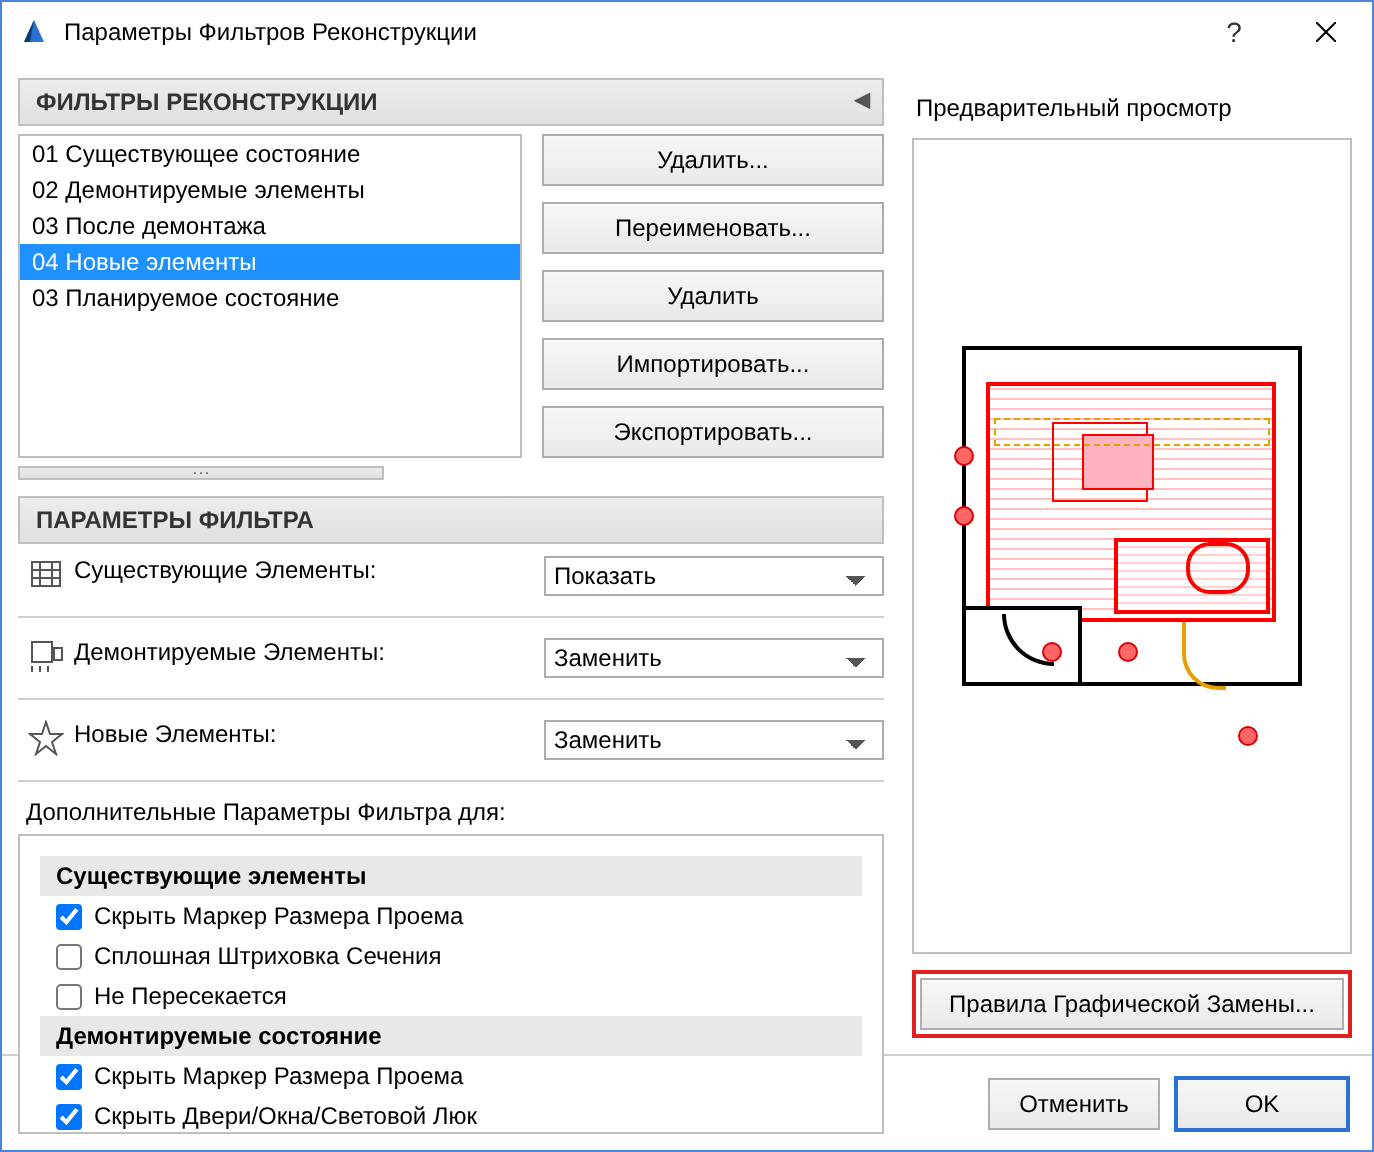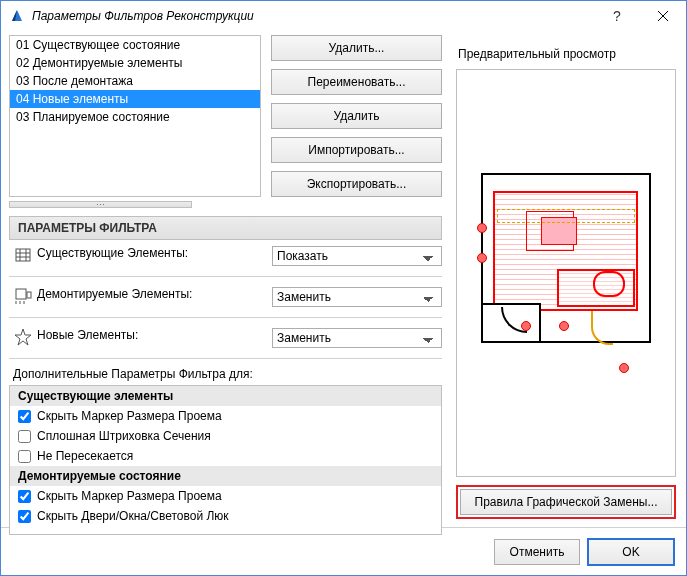--- a/index.html
+++ b/index.html
@@ -1,20 +1,20 @@
 <!DOCTYPE html>
 <html><head>
 <meta charset="utf-8">
 <style>
   * { box-sizing: border-box; margin: 0; padding: 0; font-family: "Segoe UI", Tahoma, sans-serif; font-size: 12px; }
   body { width: 687px; height: 576px; background: #fff; border: 1px solid #4a86d8; overflow: hidden; }
   .titlebar { height: 30px; display: flex; align-items: center; padding-left: 8px; background: #fff; }
   .titlebar .logo { width: 16px; height: 16px; margin-right: 7px; position: relative; }
   .titlebar .logo svg { width: 16px; height: 16px; }
-  .titlebar .title { flex: 1; color: #000; font-style: italic; }
+  .titlebar .title { flex: 1; color: #000; }
   .titlebar .winbtn { width: 46px; height: 30px; display: flex; align-items: center; justify-content: center; color: #333; }
   .titlebar .winbtn.help::after { content: "?"; font-size: 14px; }
   .titlebar .winbtn.close svg { width: 10px; height: 10px; }
   .content { display: flex; height: 496px; }
   .leftpane { width: 449px; display: flex; flex-direction: column; position: relative; }
   .section-header { background: linear-gradient(to bottom,#ececec,#e0e0e0); border: 1px solid #bfbfbf; margin: 8px 8px 0 8px; padding: 4px 8px; font-weight: bold; color: #333; position: relative; }
   .section-header.with-arrow::after { content: "◀"; position: absolute; right: 6px; top: 4px; font-size: 10px; color: #555; }
   .filters-row { display: flex; margin: 4px 8px 0 8px; }
   .filter-list { width: 252px; border: 1px solid #bfbfbf; background: #fff; }
   .filter-list .item { padding: 2px 6px; color: #000; cursor: default; }
@@ -22,21 +22,21 @@
   .filter-buttons { flex: 1; display: flex; flex-direction: column; gap: 8px; padding-left: 10px; }
   .btn { background: linear-gradient(to bottom,#f7f7f7,#e9e9e9); border: 1px solid #adadad; padding: 5px 6px; text-align: center; color: #000; cursor: default; }
   .splitter { height: 8px; margin: 4px 258px 0 8px; background: linear-gradient(to bottom,#ececec,#e0e0e0); border: 1px solid #bfbfbf; text-align: center; font-size: 9px; color: #666; line-height: 5px; }
   .params-sec { margin: 0 8px; }
   .param-row { display: flex; align-items: flex-start; padding: 6px 0; }
   .param-row .icon-slot { width: 28px; display: flex; justify-content: center; }
   .param-row .label { flex: 1; color: #000; }
   .param-row select { width: 170px; border: 1px solid #adadad; background: #fff; padding: 2px 4px; font-family: inherit; font-size: 12px; appearance: none; background-image: linear-gradient(45deg,transparent 50%,#555 50%),linear-gradient(135deg,#555 50%,transparent 50%); background-position: calc(100% - 13px) 9px, calc(100% - 8px) 9px; background-size: 5px 5px,5px 5px; background-repeat: no-repeat; }
   .hr { border-top: 1px solid #d0d0d0; margin: 4px 0; }
   .addl-label { padding: 4px 0 4px 4px; color: #000; }
-  .checklist-wrap { border: 1px solid #bfbfbf; padding: 0; height: 150px; overflow-y: scroll; background: #fff; }
+  .checklist-wrap { border: 1px solid #bfbfbf; padding: 10px; height: 150px; overflow-y: scroll; background: #fff; }
   .group-header { background: #e8e8e8; font-weight: bold; padding: 3px 8px; color: #000; }
   .chk-row { display: flex; align-items: flex-end; padding: 3px 8px; gap: 6px; }
   .chk-row input { width: 13px; height: 13px; }
   .rightpane { flex: 1; padding: 8px 10px 8px 6px; display: flex; flex-direction: column; }
   .preview-label { padding: 8px 0 8px 2px; color: #000; }
   .preview-box { flex: 1; border: 1px solid #bfbfbf; background: #fff; display: flex; align-items: center; justify-content: center; }
   .rules-btn-wrap { margin-top: 8px; padding: 2px; border: 2px solid #e02020; }
   .rules-btn { width: 100%; }
   .footer { height: 48px; border-top: 1px solid #d0d0d0; display: flex; align-items: center; justify-content: flex-end; gap: 8px; padding-right: 12px; }
   .footer .btn { width: 86px; padding: 5px 0; }
@@ -76,20 +76,21 @@
   <div class="winbtn close">
     <svg viewBox="0 0 10 10">
         <line x1="0" y1="0" x2="10" y2="10" stroke="#000" stroke-width="1"></line>
         <line x1="10" y1="0" x2="0" y2="10" stroke="#000" stroke-width="1"></line>
       </svg>
   </div>
 </div>
 
 <div class="content">
   <div class="leftpane">
+    <div class="section-header with-arrow">ФИЛЬТРЫ РЕКОНСТРУКЦИИ</div>
     <div class="filters-row">
       <div class="filter-list">
         <div class="item">01 Существующее состояние</div>
         <div class="item">02 Демонтируемые элементы</div>
         <div class="item">03 После демонтажа</div>
         <div class="item selected">04 Новые элементы</div>
         <div class="item">03 Планируемое состояние</div>
       </div>
       <div class="filter-buttons">
         <div class="btn">Удалить...</div>

